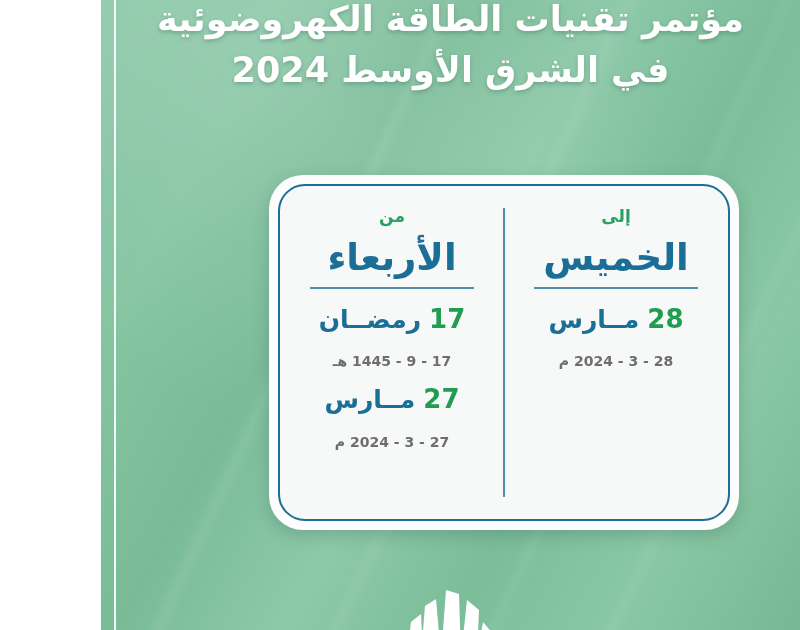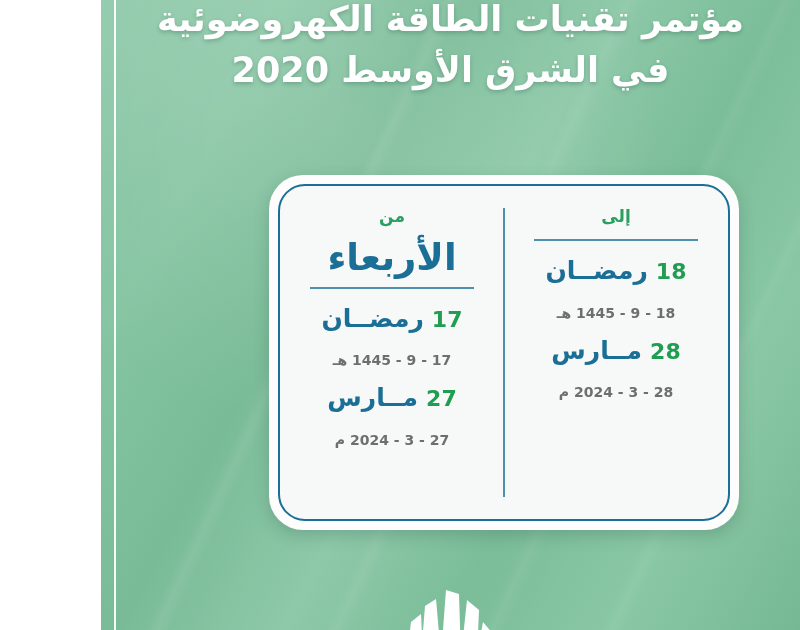--- a/index.html
+++ b/index.html
@@ -157,21 +157,21 @@
   }
   .date-block + .date-block { margin-top: 16px; }
 
   .date-main {
     line-height: 1.1;
     white-space: nowrap;
     display: block;
   }
   .date-num {
     color: #1f9d51;
-    font-size: 22px;
+    font-size: 26px;
     font-weight: bold;
     letter-spacing: -0.5px;
   }
   .date-month {
     color: #1b6f96;
     font-size: 25px;
     font-weight: bold;
     margin-right: 8px;
   }
   .date-sub {
@@ -201,38 +201,33 @@
 <div class="poster">
 
   <div class="bg-streaks"></div>
   <div class="bg-glow"></div>
 
   <div class="edge-rule left"></div>
   <div class="edge-rule right"></div>
 
   <div class="title">
     <span class="title-line">مؤتمر تقنيات الطاقة الكهروضوئية</span>
-    <span class="title-line">في الشرق الأوسط 2020</span>
+    <span class="title-line">في الشرق الأوسط 2024</span>
   </div>
 
   <div class="card-wrap">
     <div class="card">
 
       <div class="v-divider"></div>
 
       <div class="col">
         <div class="col-label">إلى</div>
+        <div class="col-day">الخميس</div>
         <div class="h-divider"></div>
 
-        <div class="date-block">
-          <span class="date-main">
-            <span class="date-num">18</span><span class="date-month">رمضــان</span>
-          </span>
-          <span class="date-sub">18 - 9 - 1445  هـ</span>
-        </div>
 
         <div class="date-block">
           <span class="date-main">
             <span class="date-num">28</span><span class="date-month">مــارس</span>
           </span>
           <span class="date-sub">28 - 3 - 2024  م</span>
         </div>
       </div>
 
       <div class="col">

